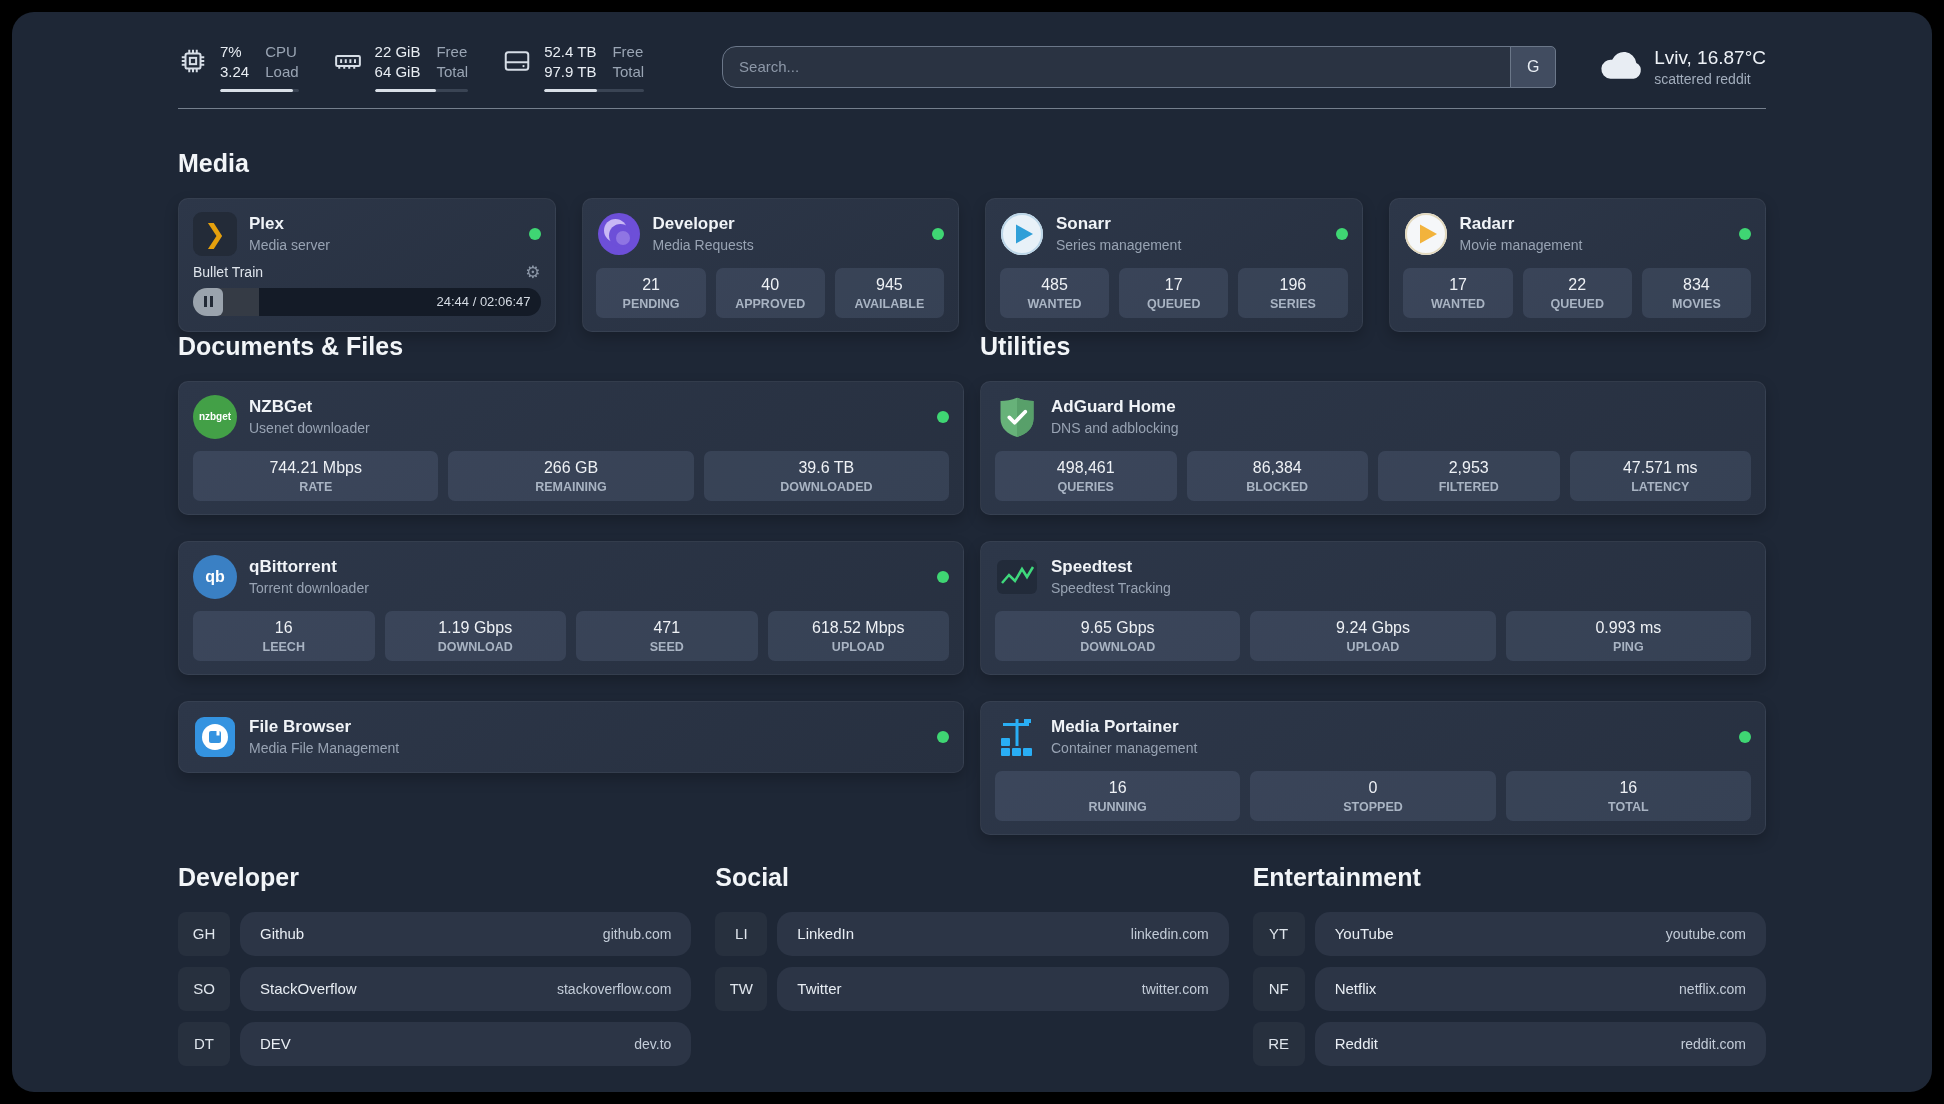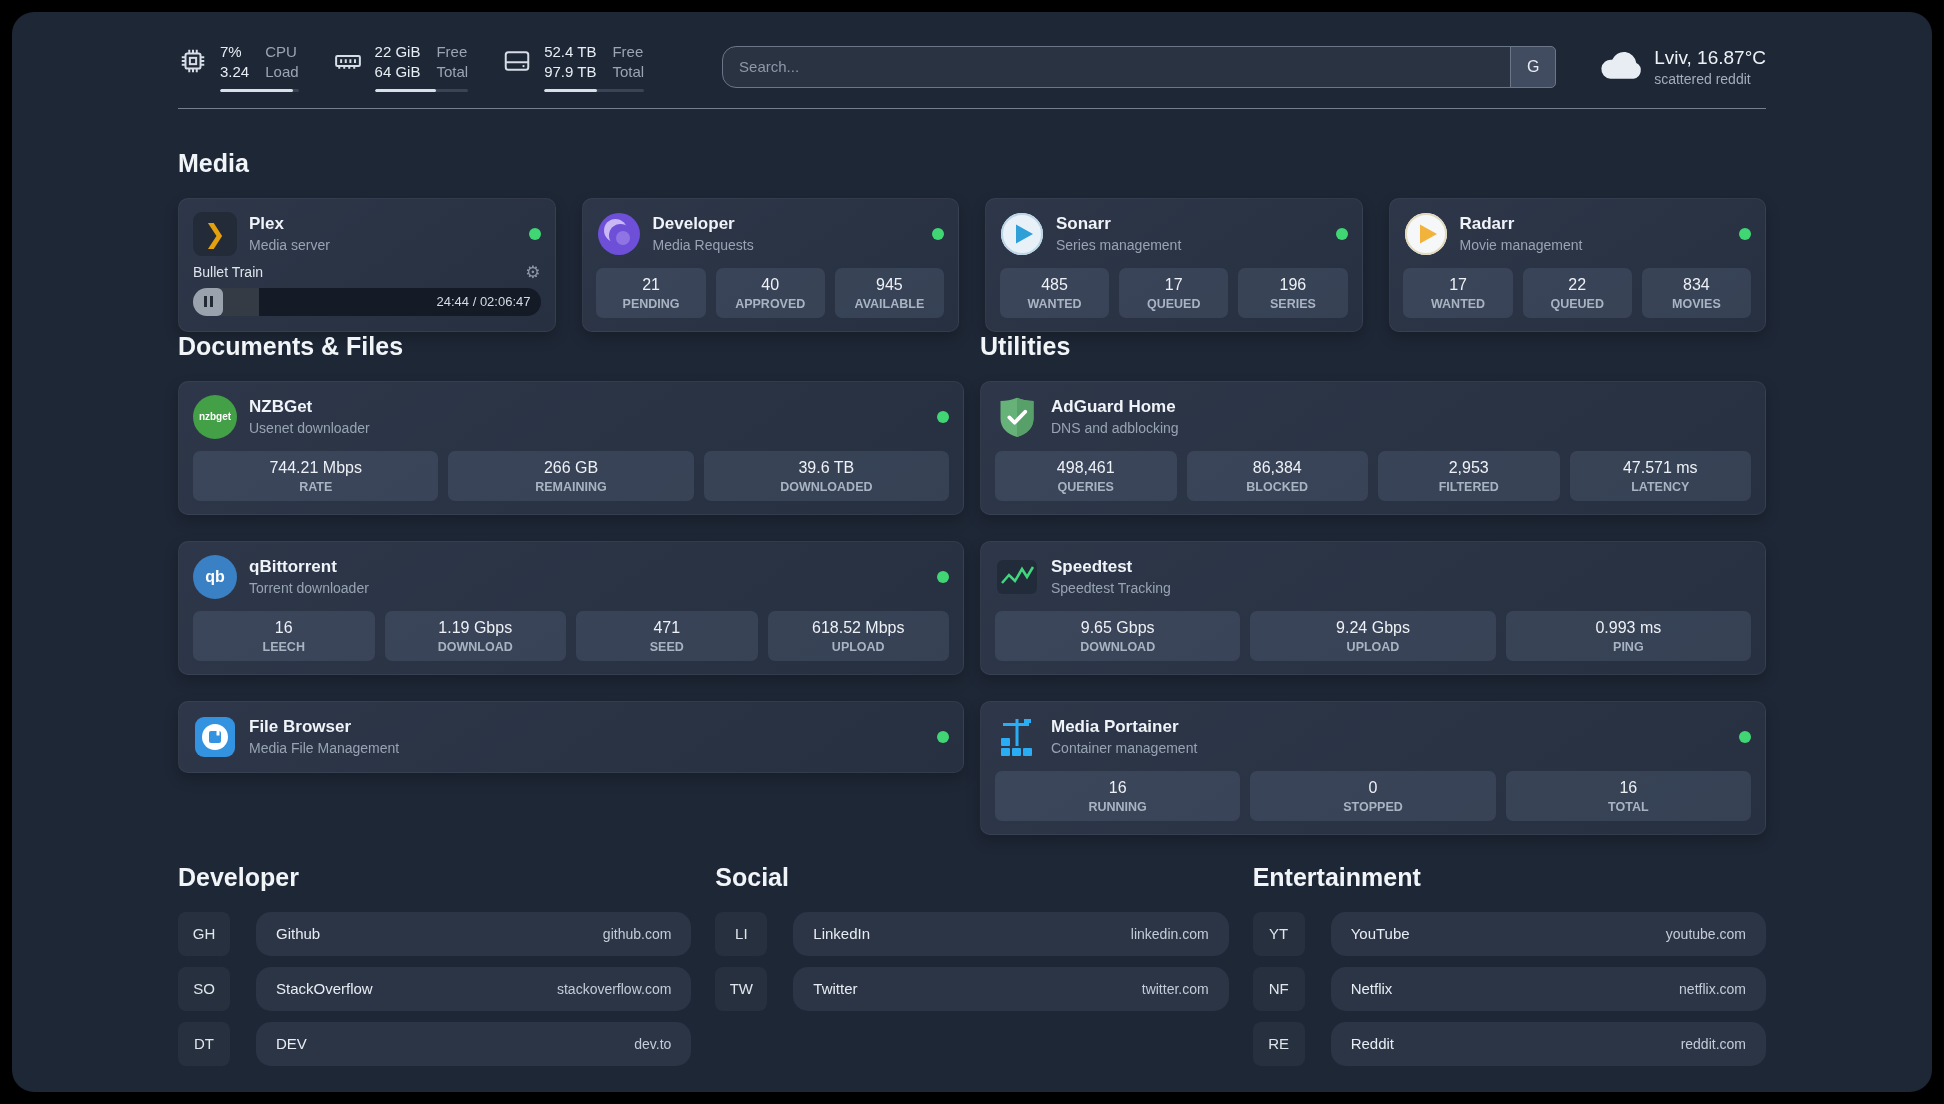--- a/index.html
+++ b/index.html
@@ -79,21 +79,21 @@
   .gear { color:#8b96a6; font-size:17px; cursor:pointer; line-height:1; }
   .pbar { position:relative; height:28px; background:#141b27; border-radius:14px; margin-top:7px; display:flex; align-items:center; overflow:hidden; }
   .seek-fill { position:absolute; left:0; top:0; bottom:0; background:rgba(255,255,255,.14); }
   .pause { position:relative; z-index:1; width:30px; height:28px; background:#9aa3ad; border:none; border-radius:6px; display:flex; align-items:center; justify-content:center; gap:3px; cursor:pointer; }
   .pause i { width:3px; height:11px; background:#222a36; display:block; }
   .ptime { position:relative; z-index:1; margin-left:auto; font-size:13px; color:#d6dce4; padding-right:10px; white-space:nowrap; }
 
   
   .bms { display:grid; grid-template-columns:1fr 1fr 1fr; gap:24px; margin-top:28px; }
   .bm-list { display:flex; flex-direction:column; gap:11px; }
-  .bm { display:flex; gap:26px; text-decoration:none; color:inherit; cursor:pointer;text-align:center; }
+  .bm { display:flex; gap:10px; text-decoration:none; color:inherit; cursor:pointer;text-align:center; }
   .abbr { width:52px; height:44px; background:#27303e; border-radius:8px; display:flex; align-items:center; justify-content:center; font-size:15px; color:#dfe5ec; flex:none; }
   .bar { flex:1; height:44px; background:#2c3546; border-radius:15px; display:flex; align-items:center; justify-content:space-between; padding:0 20px; min-width:0; }
   .bn { font-size:15px; color:#e8edf3; }
   .bu { font-size:14px; color:#c3ccd8; }
 </style>
 </head>
 <body>
 
 <div class="panel">
 

